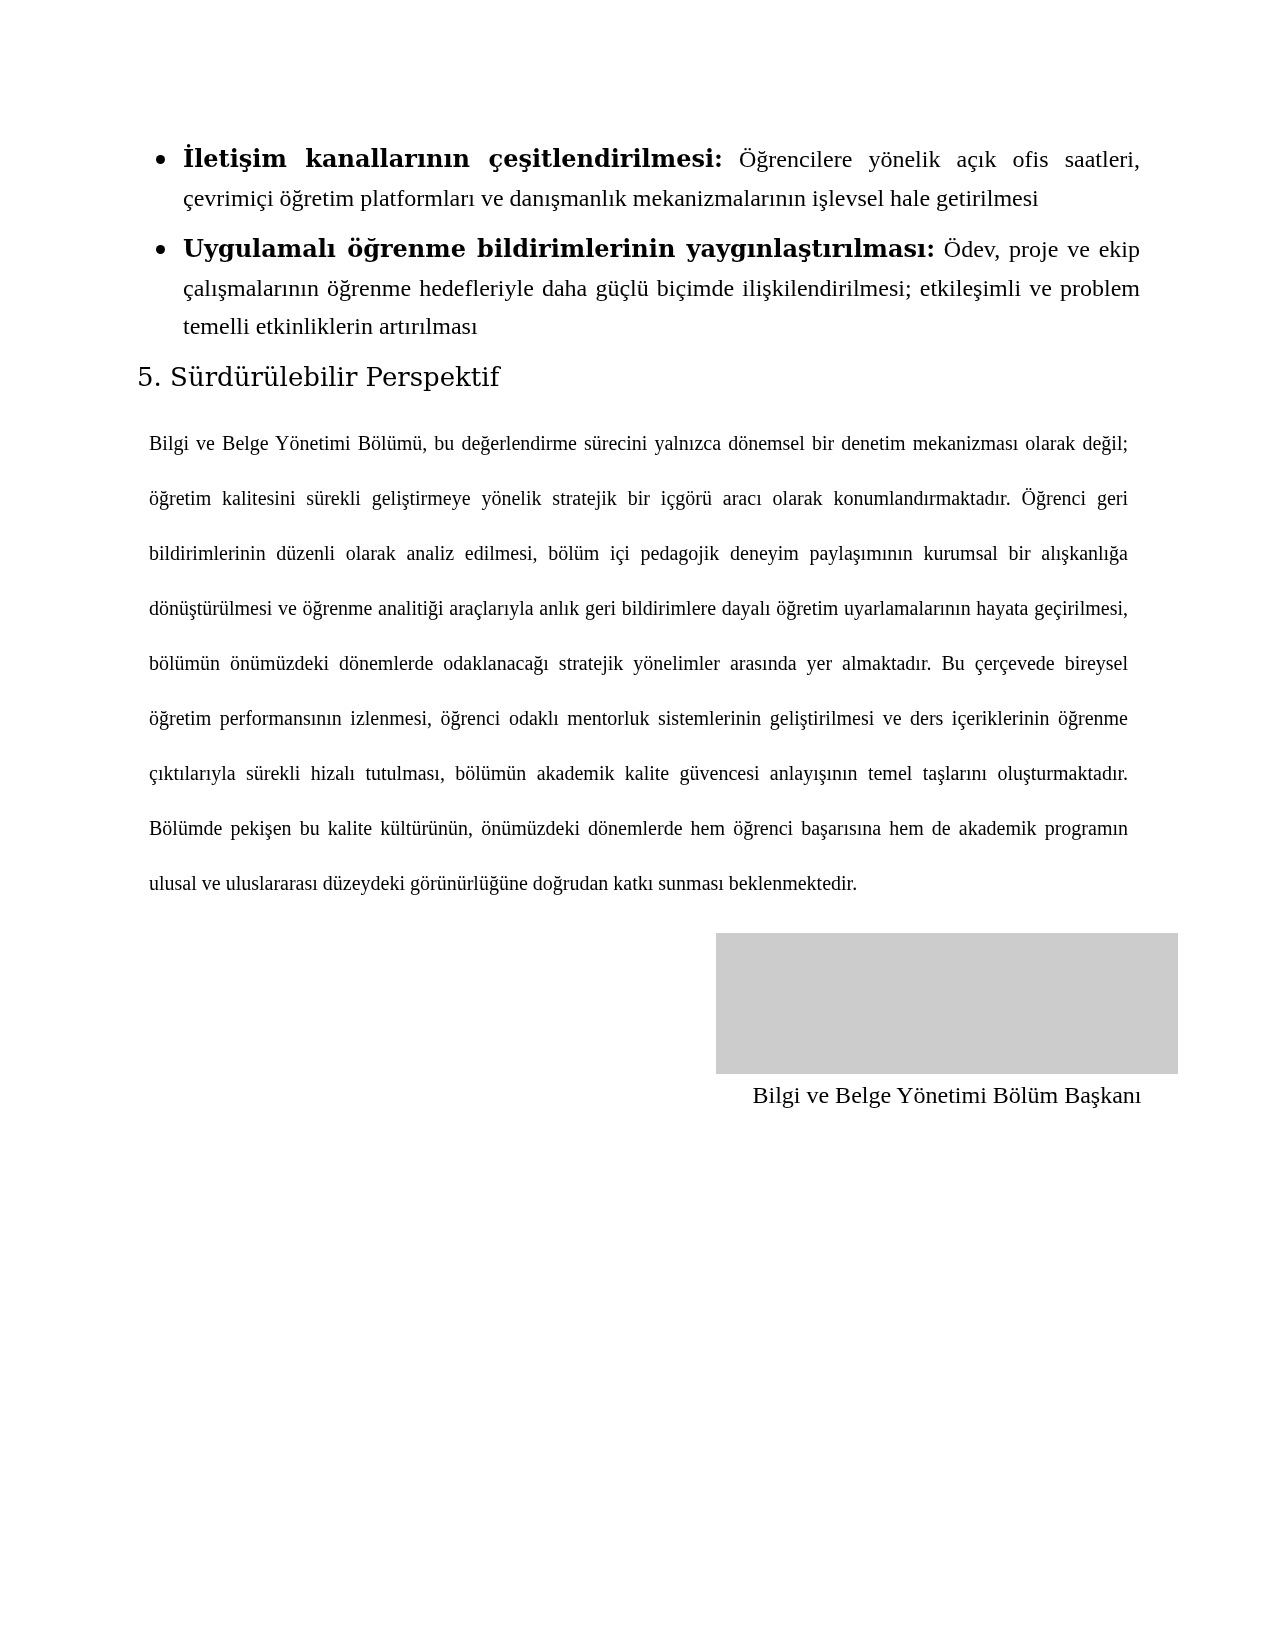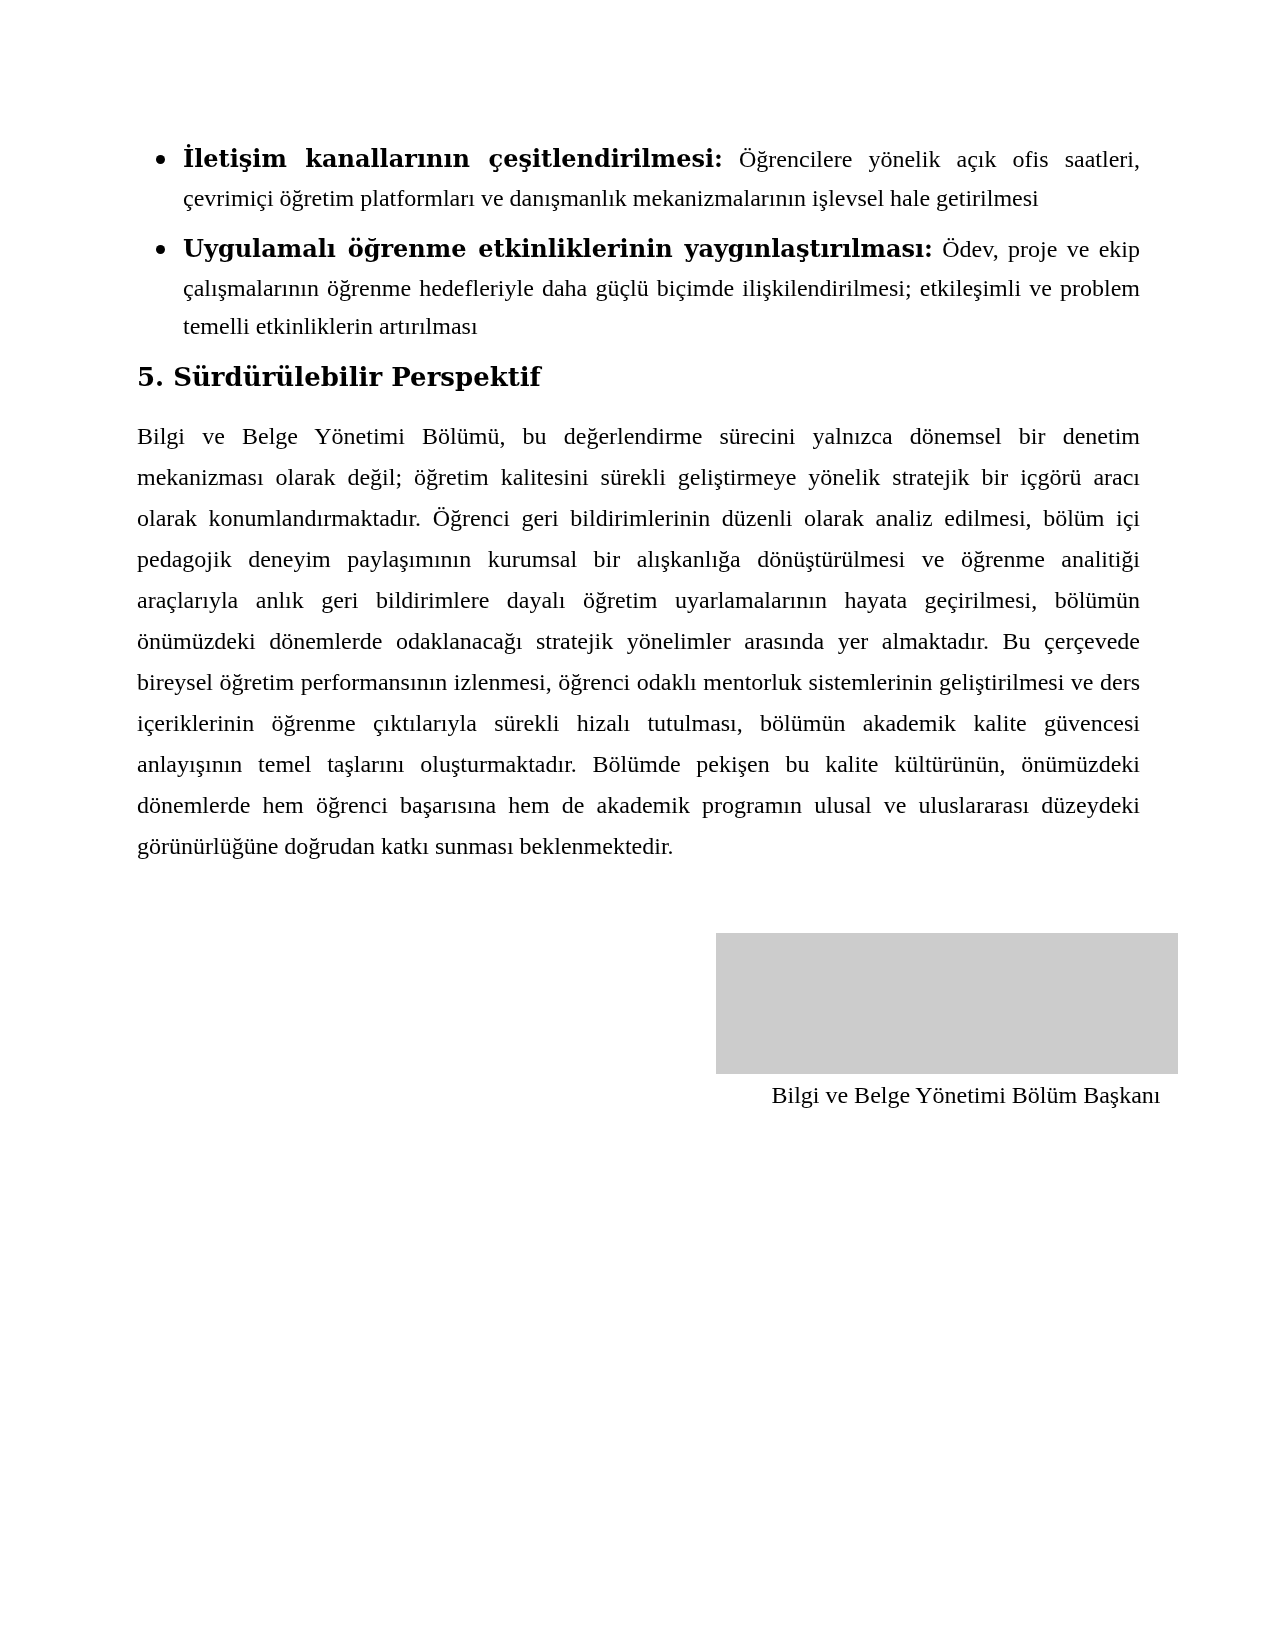--- a/index.html
+++ b/index.html
@@ -40,62 +40,62 @@
     border-radius: 50%;
     background: #000000;
   }
   .bold-lead {
     font-family: "DejaVu Serif", "Liberation Serif", serif;
     font-weight: 700;
     margin-top: 34px;
   }
   h2.section-heading {
     font-family: "DejaVu Serif", "Liberation Serif", serif;
-    font-weight: 700;
+    font-weight: 400;
     font-size: 26px;
     line-height: 34px;
     margin: 14px 0 22px 0;
     color: #000000;
   }
   p.body-paragraph {
-    margin: 0;
-    font-size: 24px;
-    line-height: 41px;
+    margin: 12px;
+    font-size: 20px;
+    line-height: 55px;
     text-align: justify;
   }
   .signature-box {
     position: absolute;
     left: 716px;
     top: 933px;
     width: 462px;
     height: 141px;
     background: #cccccc;
   }
   .signature-caption {
     position: absolute;
-    left: 735px;
+    left: 716px;
     top: 1080px;
     width: 462px;
     text-align: center;
     font-size: 24px;
     line-height: 30px;
     white-space: nowrap;
   }
 </style>
 </head>
 <body>
 
 <div class="page">
 
   <ul class="bullet-list">
     <li>
       <span class="bullet-dot"></span><span class="bold-lead">İletişim kanallarının çeşitlendirilmesi:</span><span> Öğrencilere yönelik açık ofis saatleri, çevrimiçi öğretim platformları ve danışmanlık mekanizmalarının işlevsel hale getirilmesi</span>
     </li>
     <li>
-      <span class="bullet-dot"></span><span class="bold-lead">Uygulamalı öğrenme etkinliklerinin yaygınlaştırılması:</span><span> Ödev, proje ve ekip çalışmalarının öğrenme hedefleriyle daha güçlü biçimde ilişkilendirilmesi; etkileşimli ve problem temelli etkinliklerin artırılması</span>
+      <span class="bullet-dot"></span><span class="bold-lead">Uygulamalı öğrenme bildirimlerinin yaygınlaştırılması:</span><span> Ödev, proje ve ekip çalışmalarının öğrenme hedefleriyle daha güçlü biçimde ilişkilendirilmesi; etkileşimli ve problem temelli etkinliklerin artırılması</span>
     </li>
   </ul>
 
   <h2 class="section-heading">5. Sürdürülebilir Perspektif</h2>
 
   <p class="body-paragraph">Bilgi ve Belge Yönetimi Bölümü, bu değerlendirme sürecini yalnızca dönemsel bir denetim mekanizması olarak değil; öğretim kalitesini sürekli geliştirmeye yönelik stratejik bir içgörü aracı olarak konumlandırmaktadır. Öğrenci geri bildirimlerinin düzenli olarak analiz edilmesi, bölüm içi pedagojik deneyim paylaşımının kurumsal bir alışkanlığa dönüştürülmesi ve öğrenme analitiği araçlarıyla anlık geri bildirimlere dayalı öğretim uyarlamalarının hayata geçirilmesi, bölümün önümüzdeki dönemlerde odaklanacağı stratejik yönelimler arasında yer almaktadır. Bu çerçevede bireysel öğretim performansının izlenmesi, öğrenci odaklı mentorluk sistemlerinin geliştirilmesi ve ders içeriklerinin öğrenme çıktılarıyla sürekli hizalı tutulması, bölümün akademik kalite güvencesi anlayışının temel taşlarını oluşturmaktadır. Bölümde pekişen bu kalite kültürünün, önümüzdeki dönemlerde hem öğrenci başarısına hem de akademik programın ulusal ve uluslararası düzeydeki görünürlüğüne doğrudan katkı sunması beklenmektedir.</p>
 
   <div class="signature-box" style="background: rgb(204, 204, 204);"></div>
   <div class="signature-caption">Bilgi ve Belge Yönetimi Bölüm Başkanı</div>
 

